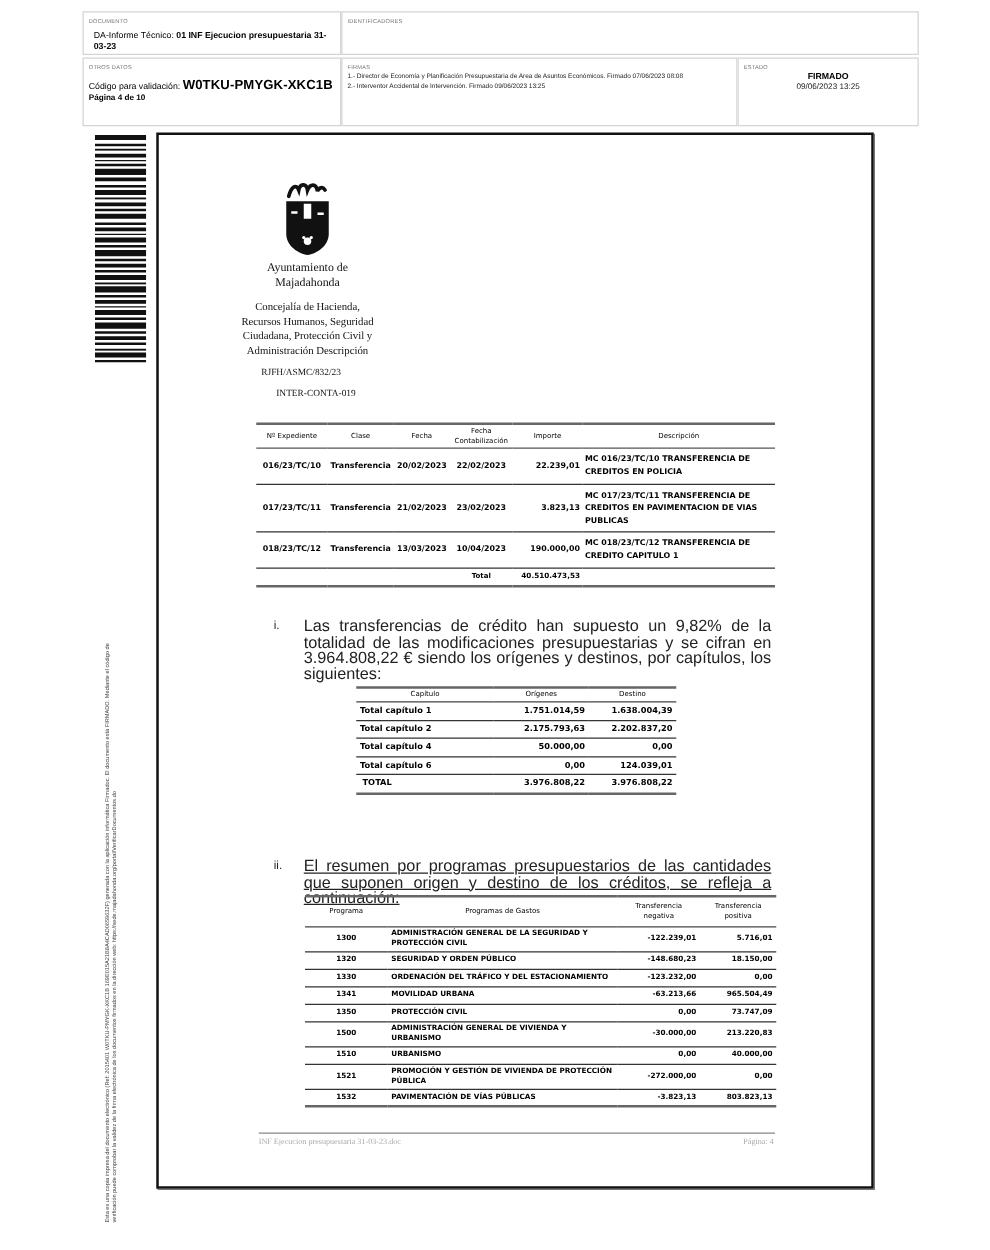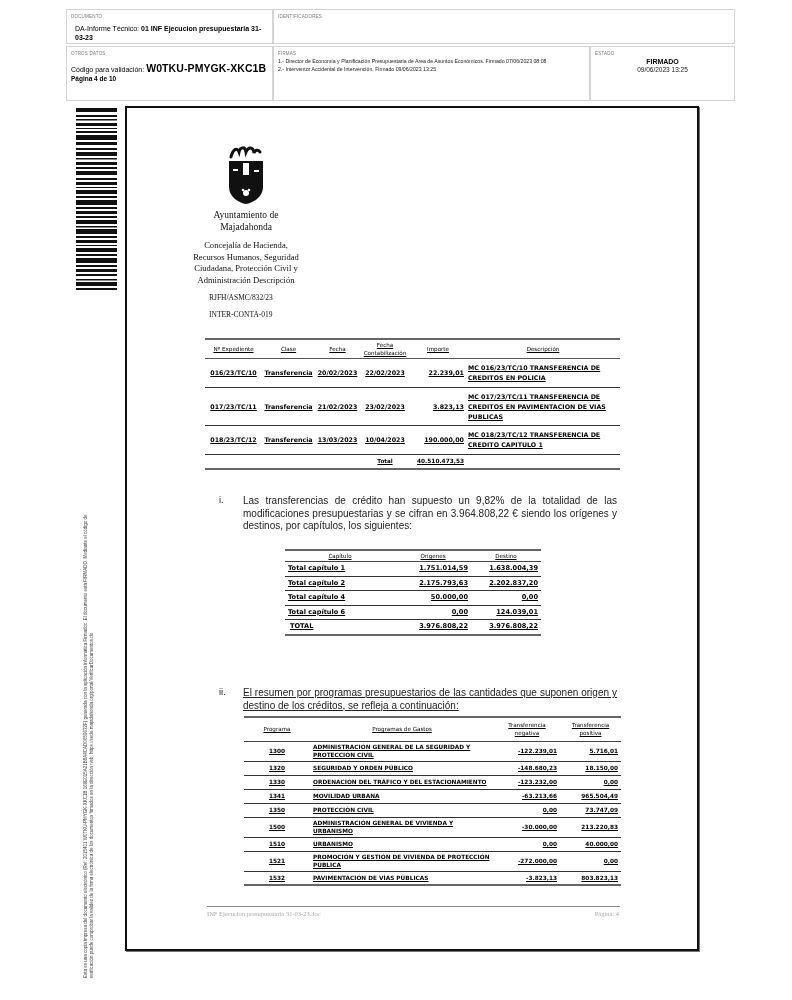--- a/index.html
+++ b/index.html
@@ -31,31 +31,31 @@
   #page { position: absolute; left: 125px; top: 106px; width: 574px; height: 845px; border: 2px solid #111; box-shadow: 1px 1px 0 #777; }
 
   
   #logo { position: absolute; left: 227px; top: 143px; width: 38px; height: 62px; }
   .lh { position: absolute; left: 168px; width: 156px; text-align: center; font-family: "Liberation Serif", serif; color: #111; }
   .lh1 { top: 210px; font-size: 9.5px; line-height: 11.5px; }
   .lh2 { top: 240px; font-size: 8.6px; line-height: 11.5px; }
   .ref { position: absolute; left: 209px; font-family: "Liberation Serif", serif; font-size: 7.5px; color: #111; }
 
   
-  table { border-collapse: collapse; font-family: "DejaVu Sans", sans-serif; text-decoration: underline; }
+  table { border-collapse: collapse; font-family: "DejaVu Sans", sans-serif; }
   .t1 { position: absolute; left: 205px; top: 338px; width: 415px; font-size: 6.3px; font-weight: bold; }
   .t1 th { font-weight: normal; font-size: 5.6px; padding: 1px 2px; text-align: center; line-height: 8px; }
   .t1 td { padding: 1px 2px; vertical-align: middle; line-height: 10px; }
   .t1 thead tr { border-top: 2px solid #666; border-bottom: 1px solid #555; }
   .t1 tbody tr { border-bottom: 1px solid #333; }
   .t1 tbody tr.total { border-bottom: 2px solid #666; }
   .num { text-align: right; white-space: nowrap; }
   .ctr { text-align: center; white-space: nowrap; }
 
-  .para { position: absolute; font-size: 10px; line-height: 12.5px; color: #222; text-align: justify; }
+  .para { position: absolute; font-size: 13px; line-height: 12.5px; color: #222; text-align: justify; }
   .para-num { position: absolute; font-size: 9.3px; color: #222; }
 
   .t2 { position: absolute; left: 285px; top: 549px; width: 256px; font-size: 6.6px; font-weight: bold; }
   .t2 th { font-weight: normal; font-size: 5.6px; padding: 2px 3px; text-align: center; }
   .t2 td { padding: 2px 3px; line-height: 9.5px; }
   .t2 thead tr { border-top: 2px solid #666; border-bottom: 1px solid #444; }
   .t2 tbody tr { border-bottom: 1px solid #333; }
   .t2 tbody tr.total { border-bottom: 2px solid #666; }
 
   .t3 { position: absolute; left: 244px; top: 716px; width: 377px; font-size: 5.8px; font-weight: bold; }
@@ -172,21 +172,21 @@
   <div>Ayuntamiento de</div>
   <div>Majadahonda</div>
 </div>
 <div class="lh lh2">
   <div>Concejalía de Hacienda,</div>
   <div>Recursos Humanos, Seguridad</div>
   <div>Ciudadana, Protección Civil y</div>
   <div>Administración Descripción</div>
 </div>
 <div class="ref" style="top:293px;">RJFH/ASMC/832/23</div>
-<div class="ref" style="top:310px;">INTER-CONTA-019</div>
+<div class="ref" style="top:310px;margin-left:12px;">INTER-CONTA-019</div>
 
 <table class="t1">
   <colgroup>
       <col style="width:57px">
       <col style="width:53px">
       <col style="width:45px">
       <col style="width:50px">
       <col style="width:56px">
       <col>
     </colgroup>

